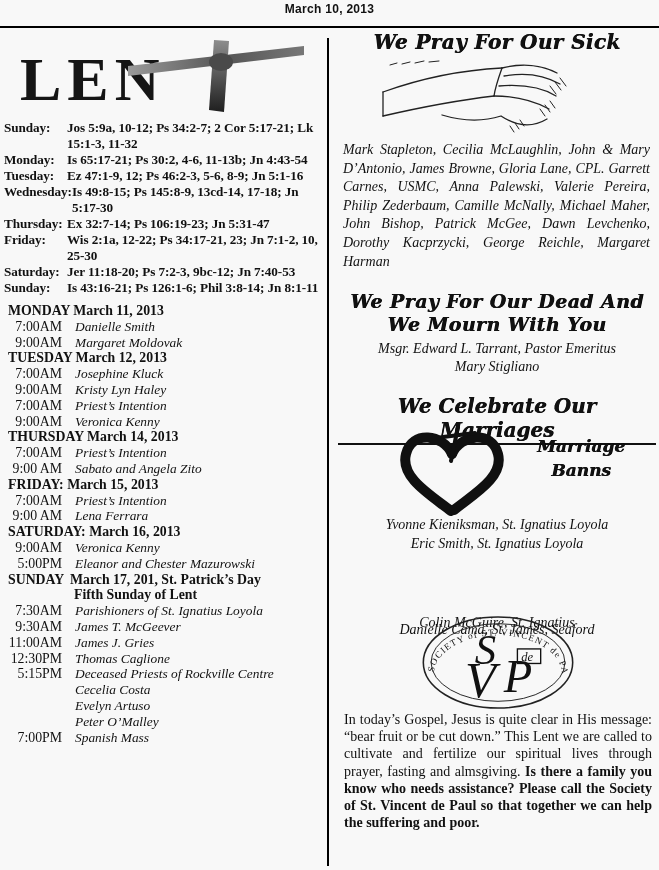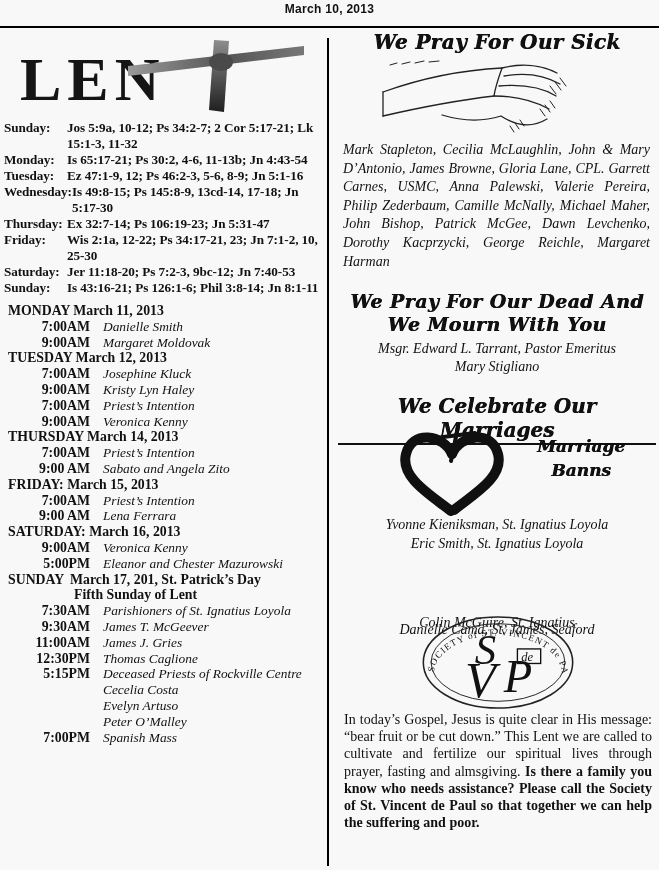--- a/index.html
+++ b/index.html
@@ -31,21 +31,21 @@
   .reading-row{display:flex;}
   .reading-day{flex:0 0 auto;min-width:63px;white-space:nowrap;}
   .reading-text{flex:1 1 auto;}
 
   .schedule{margin-top:7px;font-size:13.8px;line-height:15.8px;}
   .sched-header{font-weight:bold;padding-left:4px;}
   .sched-header-flex{font-weight:bold;display:flex;padding-left:4px;}
   .sched-hlabel{flex:0 0 62px;}
   .sched-sub{font-weight:bold;margin-left:70px;}
   .sched-entry{display:flex;}
-  .sched-time{flex:0 0 58px;text-align:right;font-weight:bold;white-space:nowrap;margin-left:28px;}
+  .sched-time{flex:0 0 58px;text-align:right;font-weight:normal;white-space:nowrap;}
   .sched-name{margin-left:13px;font-style:italic;font-size:13.4px;}
 
   
   .right-col{position:absolute;left:338px;top:30px;width:318px;height:836px;}
   .script-head{
     font-family:"DejaVu Serif",serif;
     font-style:italic;font-weight:bold;
     text-shadow:.5px 0 0 #000;
     letter-spacing:.4px;
     text-align:center;

